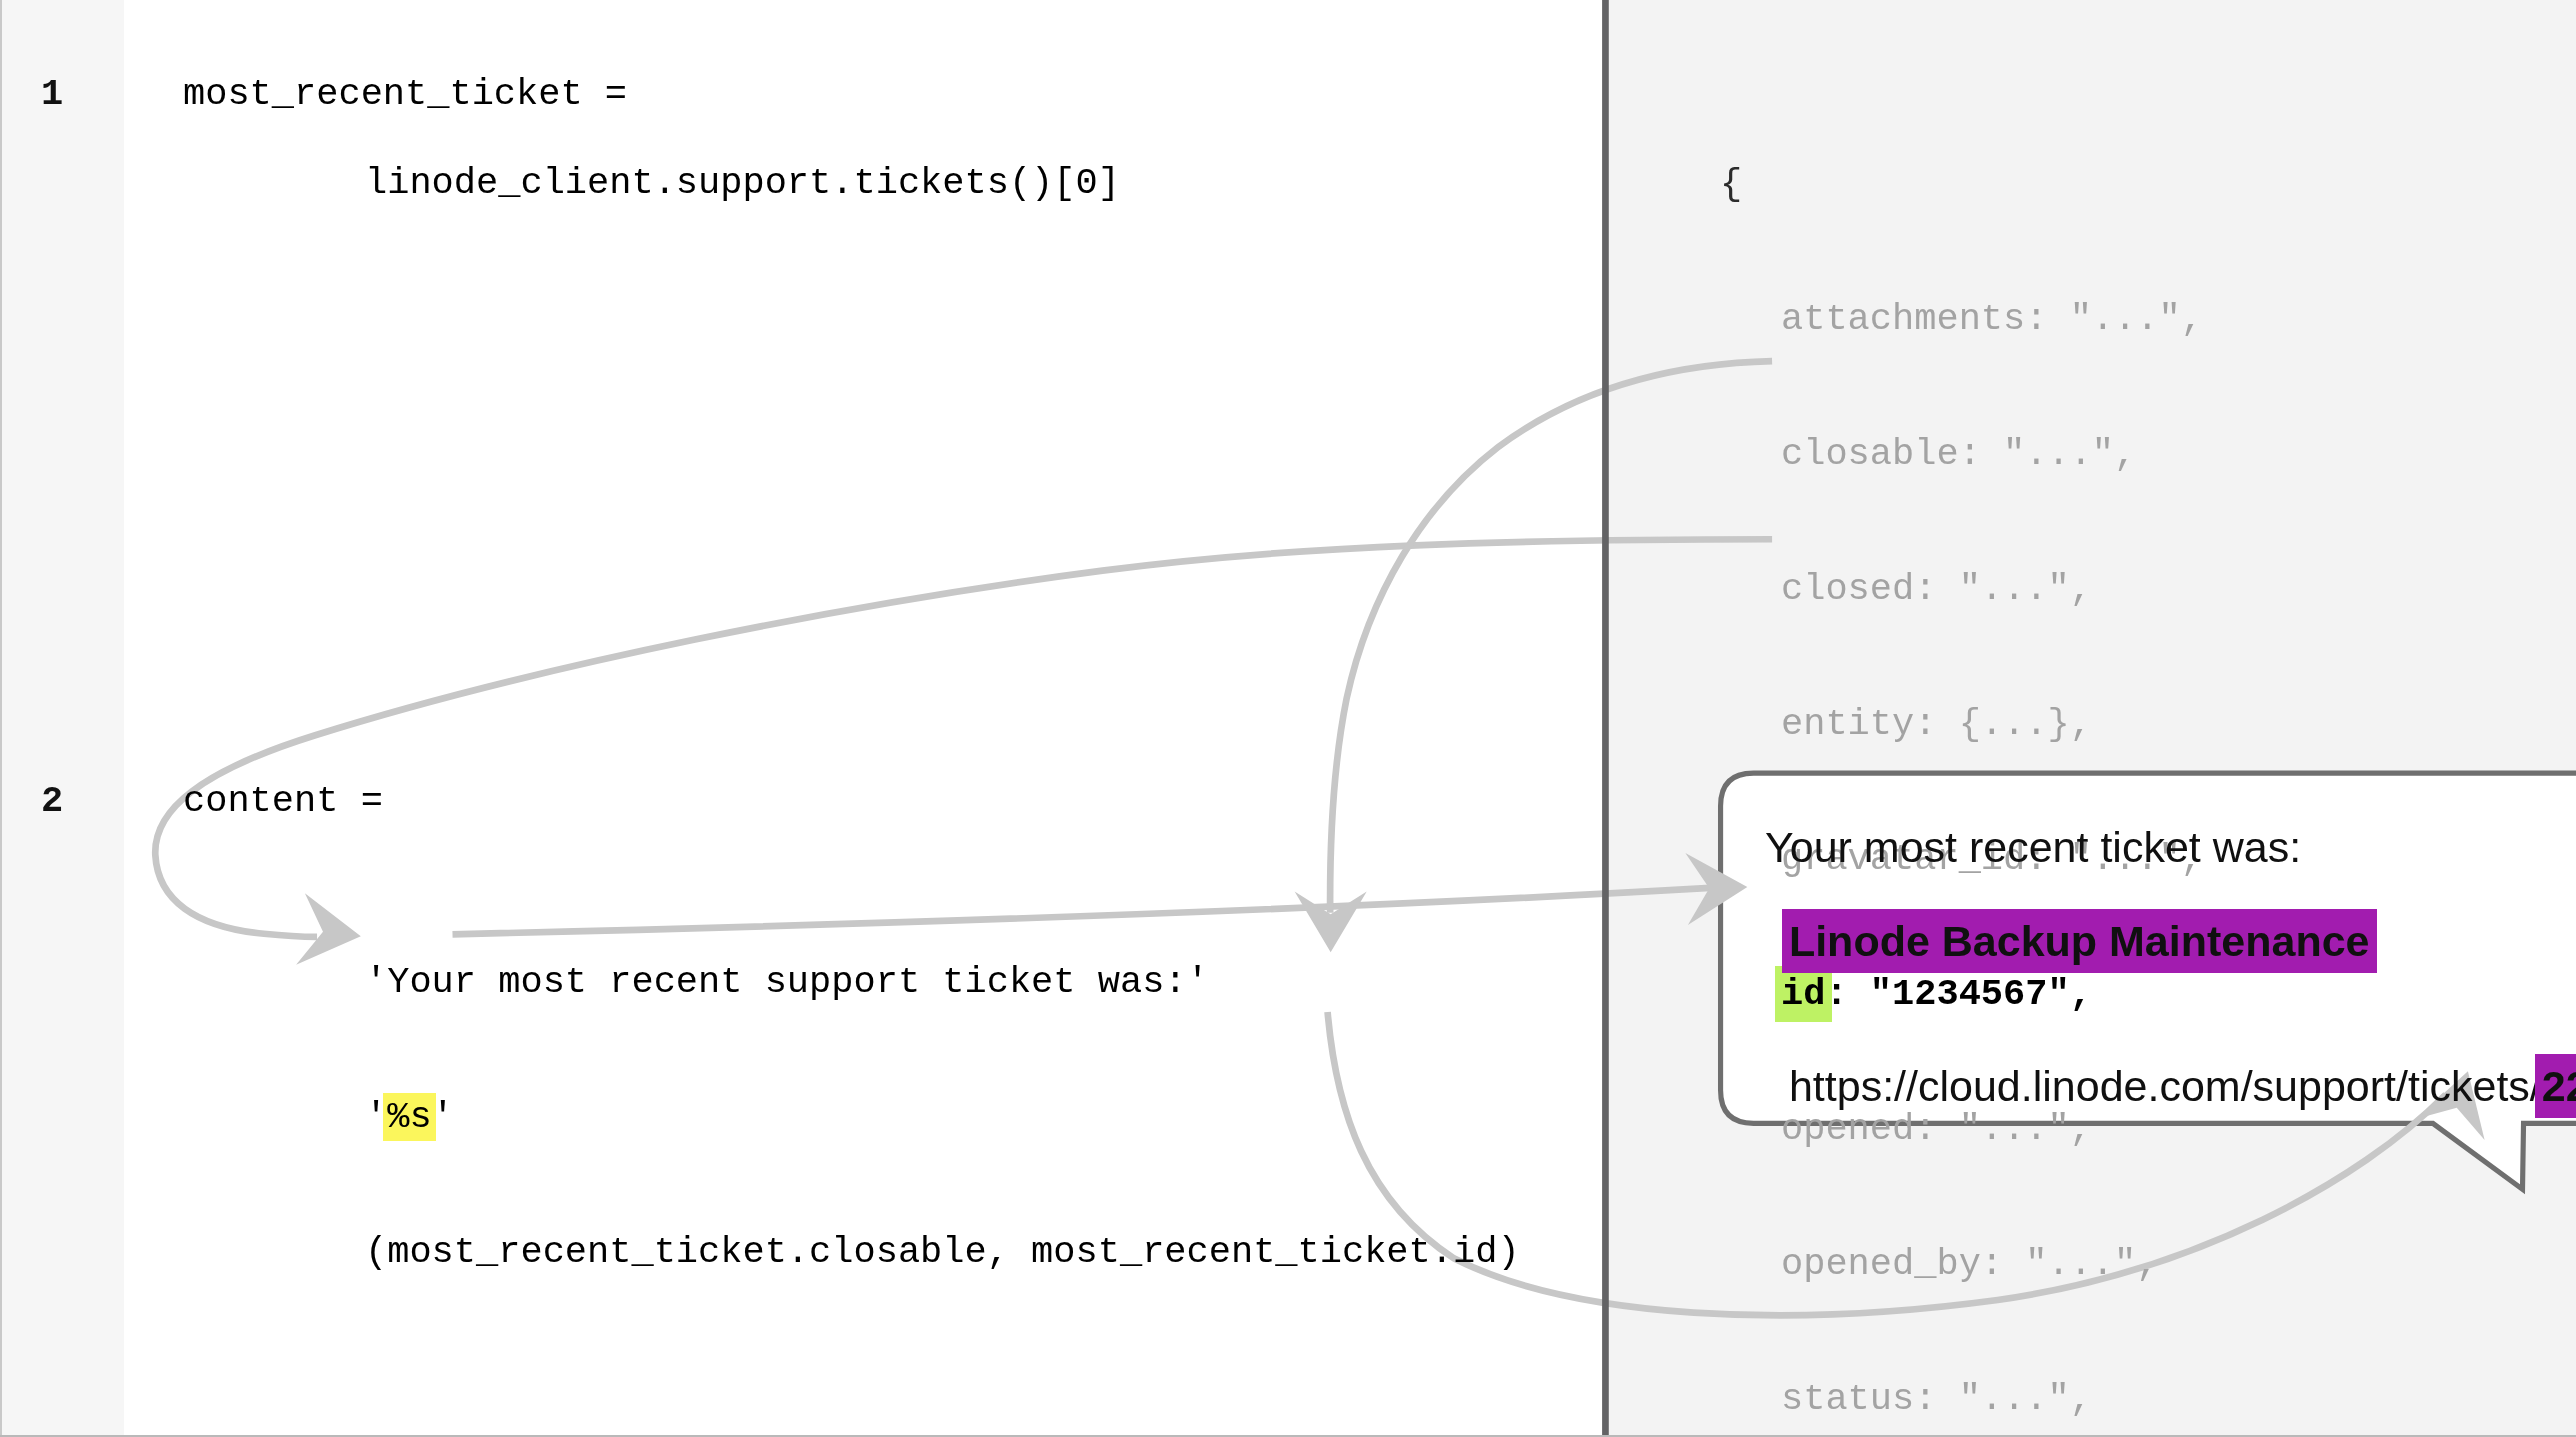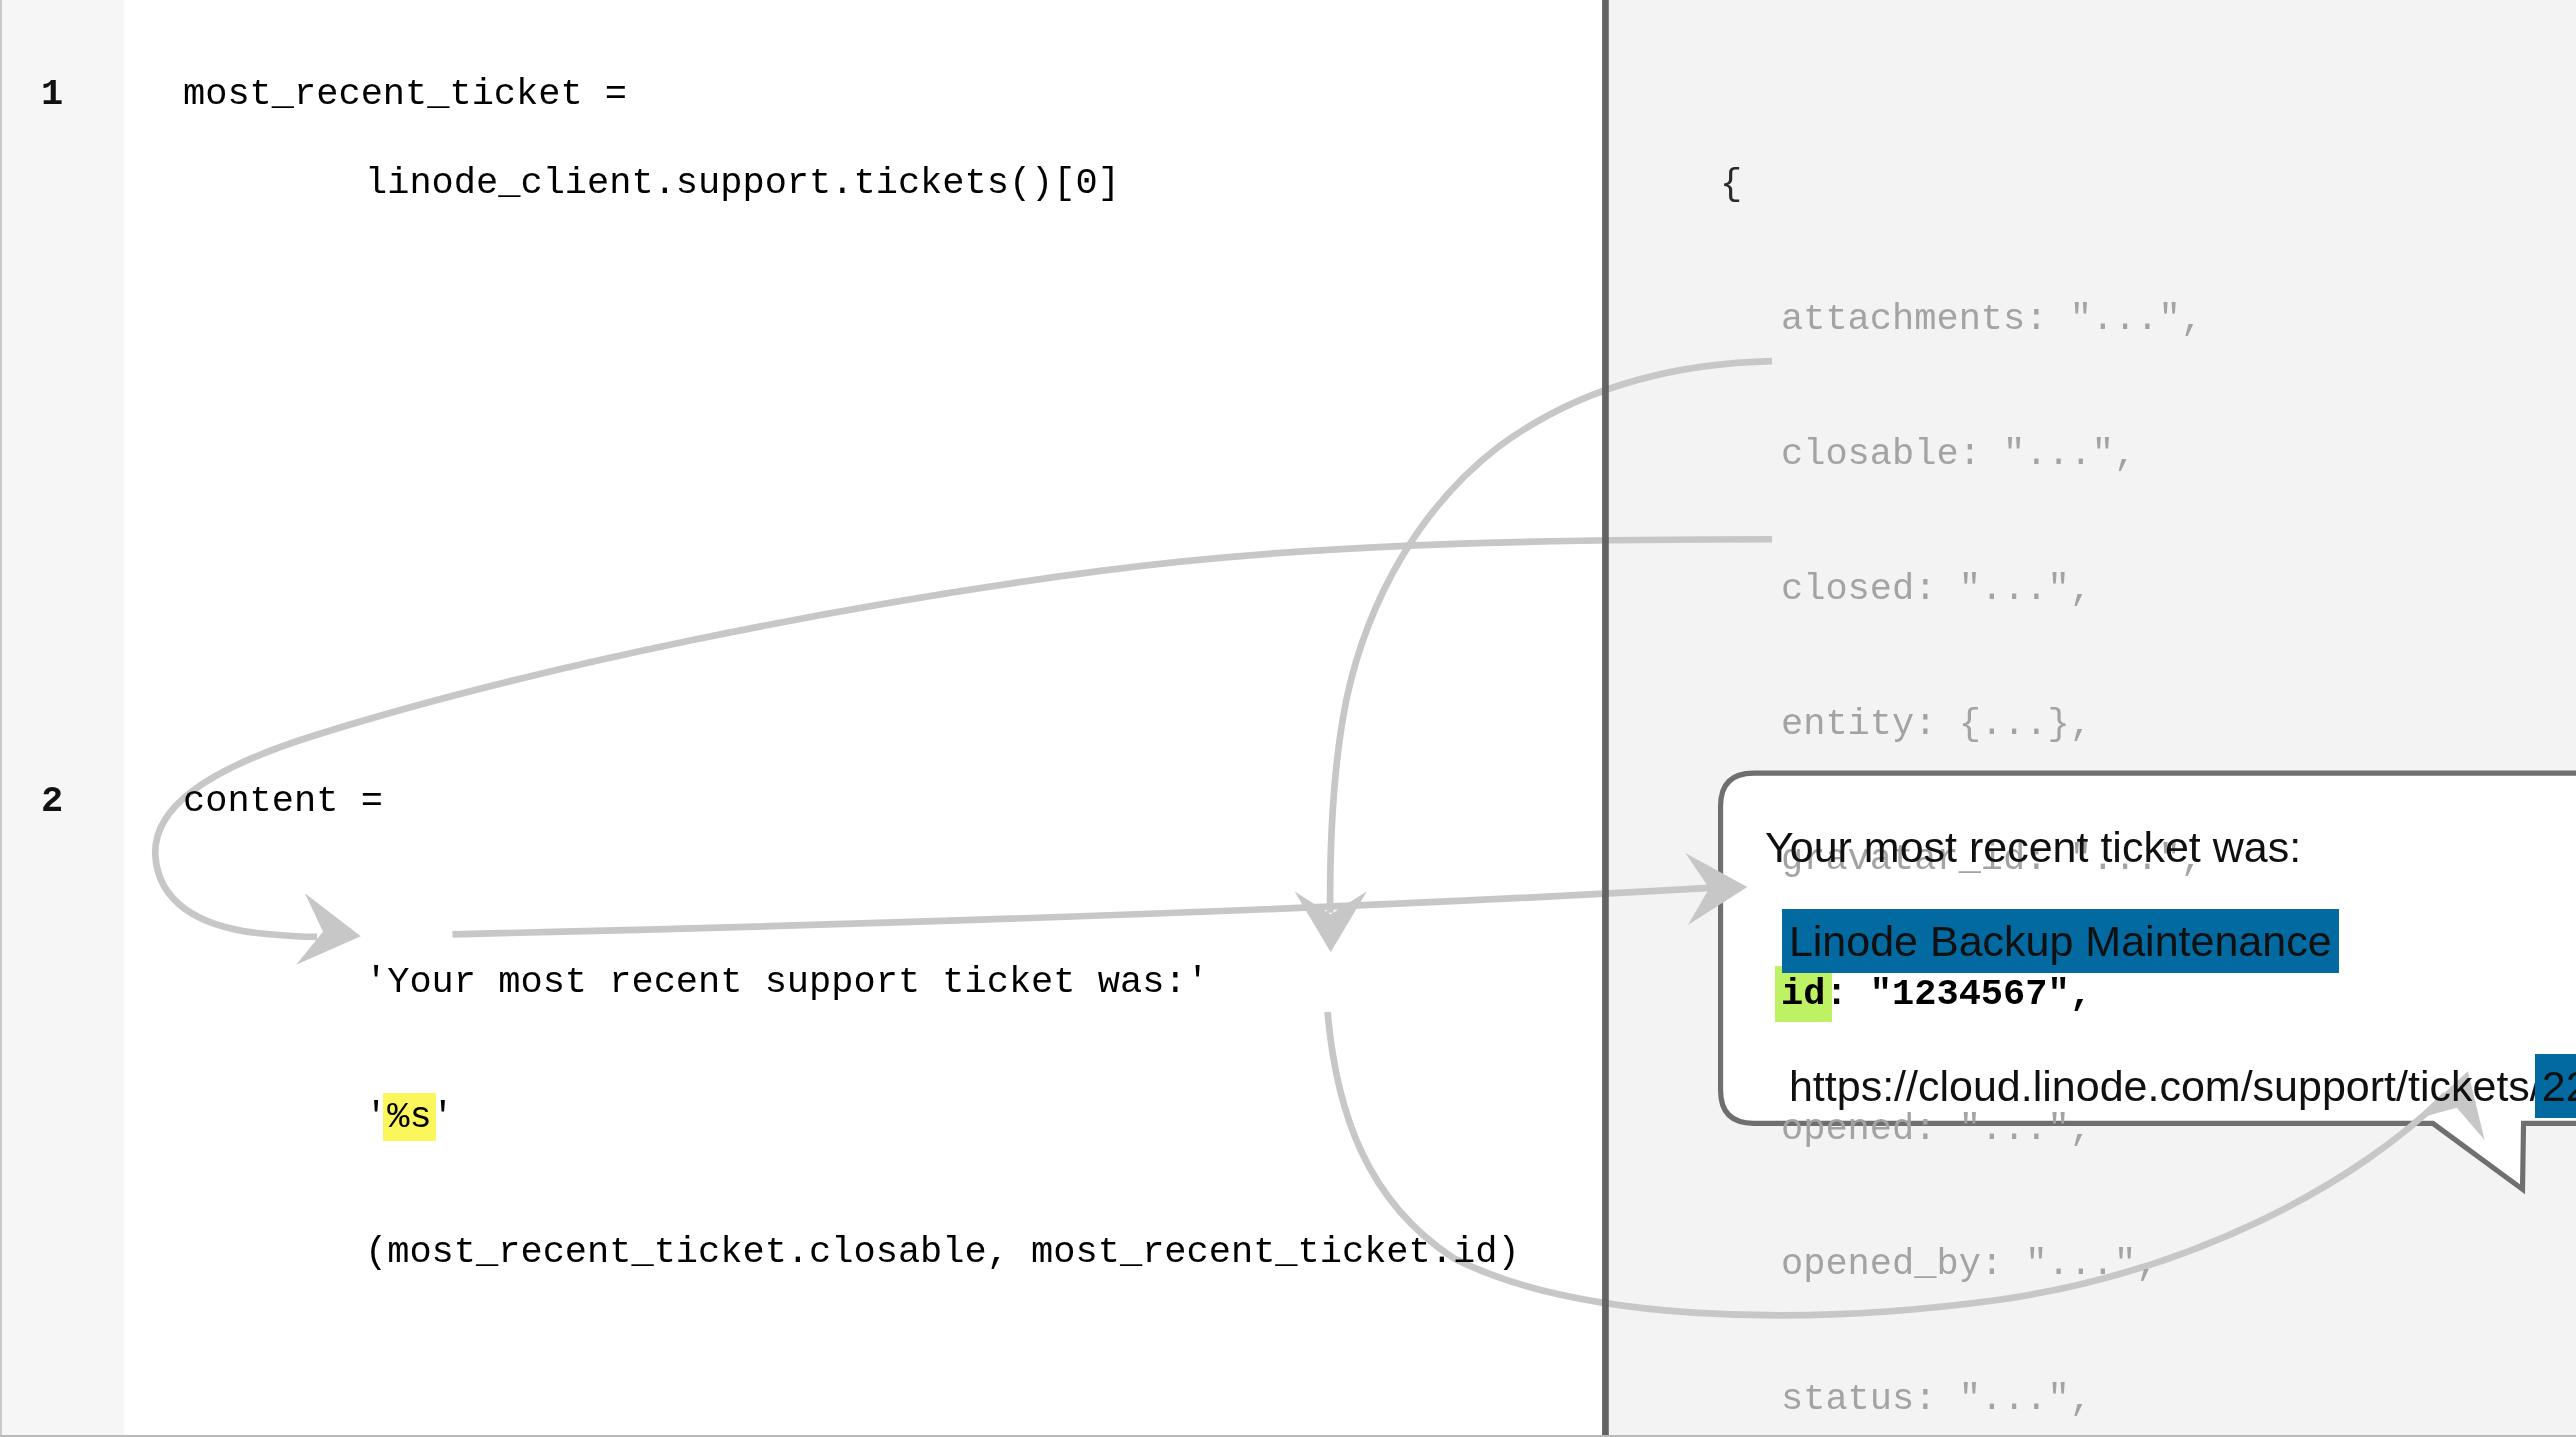--- a/index.html
+++ b/index.html
@@ -32,21 +32,21 @@
   .json-brace{color:#2b2b2b;}
   .json-strong{color:#000;font-weight:bold;}
 
   .hl-vivid{background:#fbf65c;padding:3.1px 4.1px;margin:-3.1px -4.1px;}
   .hl-pale{background:#bef264;padding:7.2px 6.2px;margin:-7.2px -6.2px;}
 
   .bubble-text{
     font-family:"Liberation Sans","DejaVu Sans",sans-serif;
     font-size:43px;color:#101010;line-height:48px;white-space:pre;
   }
-  .hl-bubble{background:#0369a1;padding:8.2px 7.2px;margin:-8.2px -7.2px;}
+  .hl-bubble{background:#a21caf;padding:8.2px 7.2px;margin:-8.2px -7.2px;font-weight:bold;}
 </style>
 </head>
 <body>
 
 <div class="abs" id="edge-left"></div>
 <div class="abs" id="gutter"></div>
 <div class="abs" id="right-panel"></div>
 <div class="abs" id="edge-bottom"></div>
 
 <svg class="abs" id="overlay" viewBox="0 0 5210 2790">

